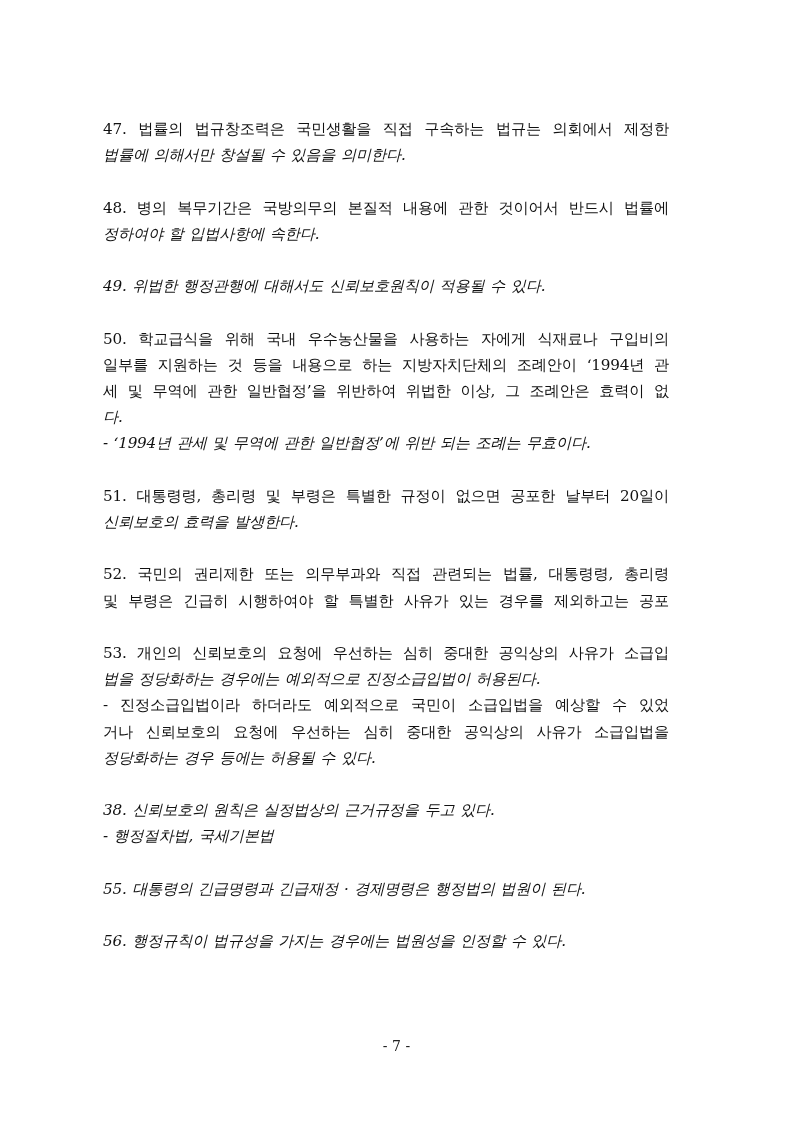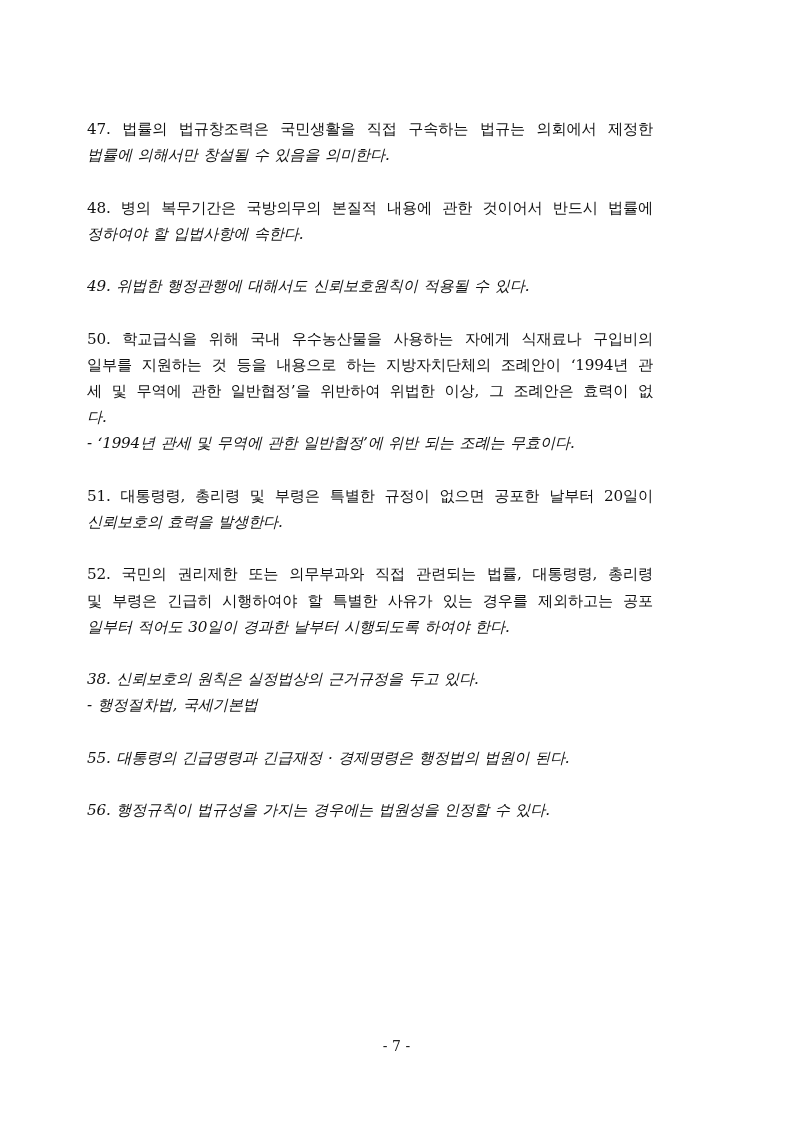--- a/index.html
+++ b/index.html
@@ -10,21 +10,21 @@
   body {
     width: 793px;
     height: 1124px;
     position: relative;
     overflow: hidden;
     font-family: "DejaVu Serif", "Liberation Serif", serif;
     color: #111111;
   }
   .page {
     position: absolute;
-    left: 87px;
+    left: 103px;
     top: 116px;
     width: 566px;
   }
   .para {
     font-size: 15.2px;
     line-height: 26.2px;
     text-align: justify;
     text-align-last: left;
     letter-spacing: -0.2px;
     word-spacing: 1px;
@@ -79,23 +79,29 @@
   </div>
 
   <div class="para">
     <span class="line">51. 대통령령, 총리령 및 부령은 특별한 규정이 없으면 공포한 날부터 20일이</span>
     <span class="line last">신뢰보호의 효력을 발생한다.</span>
   </div>
 
   <div class="para">
     <span class="line">52. 국민의 권리제한 또는 의무부과와 직접 관련되는 법률, 대통령령, 총리령</span>
     <span class="line">및 부령은 긴급히 시행하여야 할 특별한 사유가 있는 경우를 제외하고는 공포</span>
-    <span class="line last">일부터 적어도 30일이 경과한 날부터 시행되도록 하여야 한다.</span>
   </div>
 
+  <div class="para">
+    <span class="line">53. 개인의 신뢰보호의 요청에 우선하는 심히 중대한 공익상의 사유가 소급입</span>
+    <span class="line last">법을 정당화하는 경우에는 예외적으로 진정소급입법이 허용된다.</span>
+    <span class="line">- 진정소급입법이라 하더라도 예외적으로 국민이 소급입법을 예상할 수 있었</span>
+    <span class="line">거나 신뢰보호의 요청에 우선하는 심히 중대한 공익상의 사유가 소급입법을</span>
+    <span class="line last">정당화하는 경우 등에는 허용될 수 있다.</span>
+  </div>
 
   <div class="para">
     <span class="line last">38. 신뢰보호의 원칙은 실정법상의 근거규정을 두고 있다.</span>
     <span class="line last">- 행정절차법, 국세기본법</span>
   </div>
 
   <div class="para">
     <span class="line last">55. 대통령의 긴급명령과 긴급재정 · 경제명령은 행정법의 법원이 된다.</span>
   </div>
 

